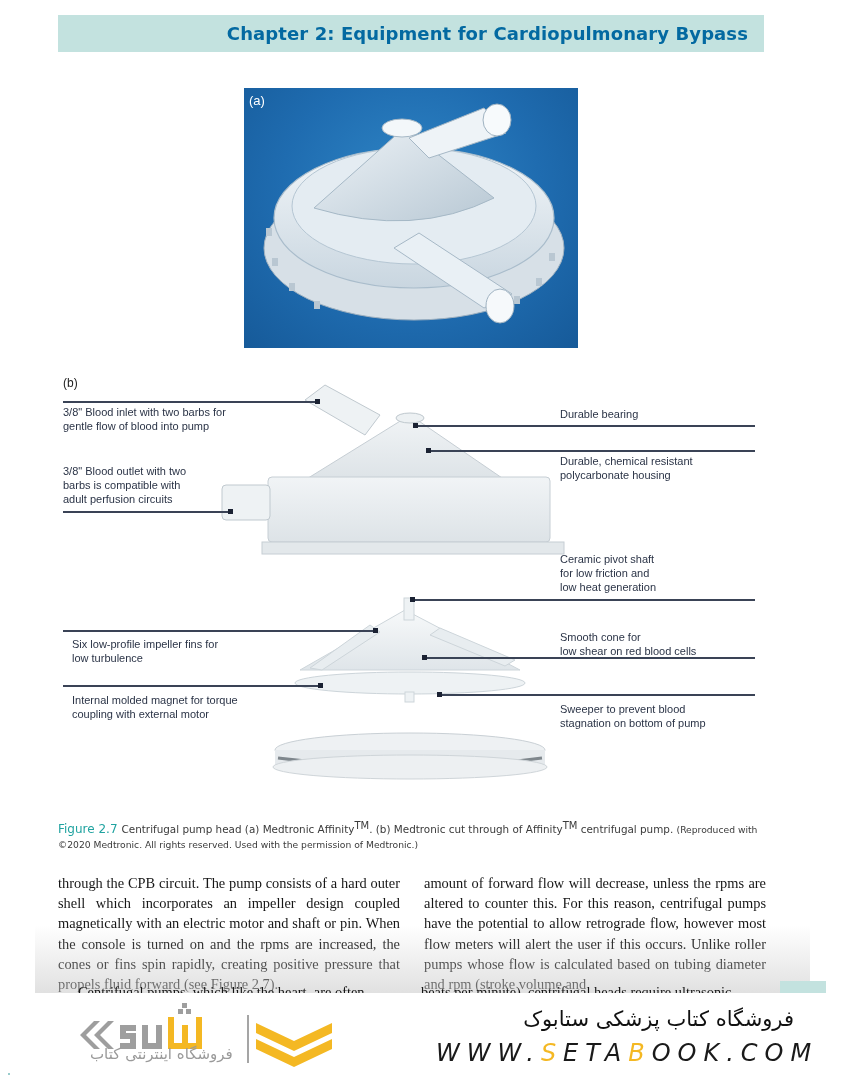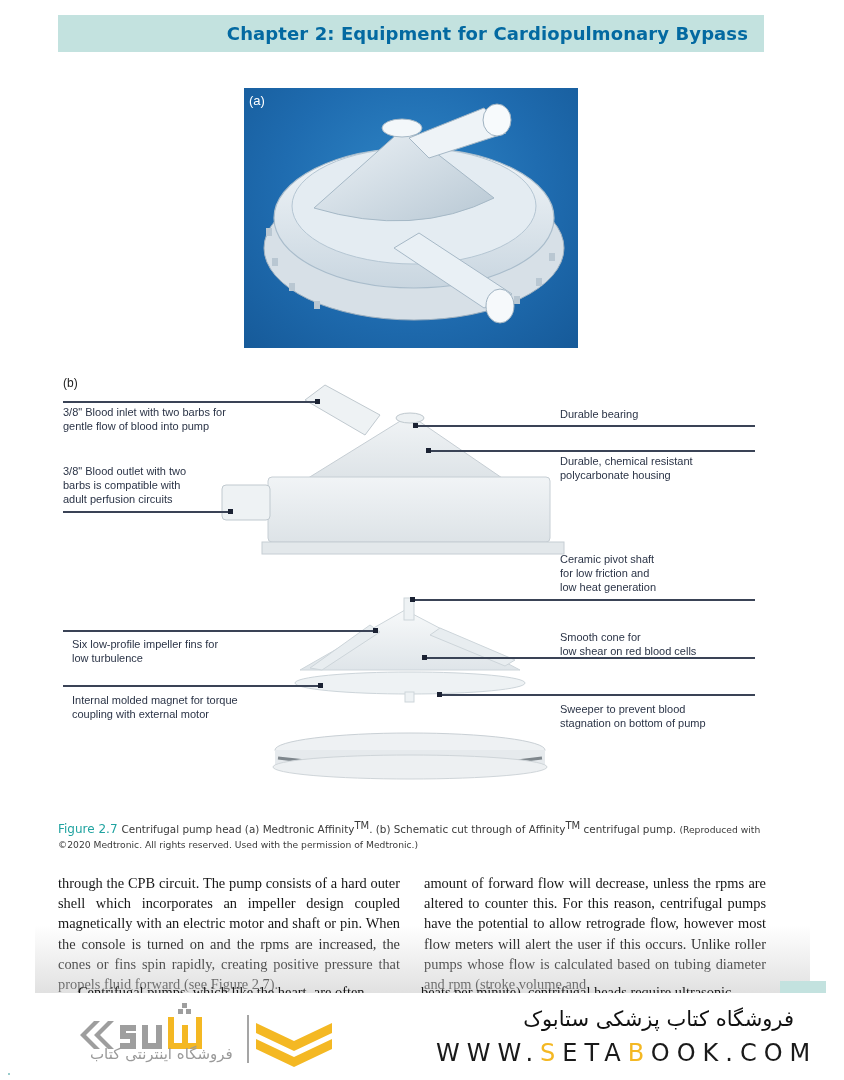--- a/index.html
+++ b/index.html
@@ -84,21 +84,21 @@
     position: absolute; left: 90px; top: 52px; font-family: "DejaVu Sans", sans-serif; font-size: 15px;
     color: #9a9a9a; direction: rtl;
   }
   .brand-divider { position: absolute; left: 247px; top: 22px; width: 2px; height: 48px; background: #a5a5a5; }
   .shop-title {
     position: absolute; right: 50px; top: 14px; font-family: "DejaVu Sans", sans-serif; font-size: 21px;
     color: #111; direction: rtl;
   }
   .shop-url {
     position: absolute; left: 436px; top: 46px; font-family: "DejaVu Sans", sans-serif; font-size: 24px;
-    letter-spacing: 7px; color: #1a1a1a; font-weight: normal;
+    letter-spacing: 7px; color: #1a1a1a; font-weight: normal; font-style: italic;
   }
   .shop-url .hl { color: #f4b823; }
   .page-corner-dot { position: absolute; left: 8px; top: 1073px; width: 2px; height: 2px; background: #9cc; }
 </style>
 </head>
 <body>
 
 <div class="running-header">
   <span>Chapter 2: Equipment for Cardiopulmonary Bypass</span>
 </div>
@@ -248,21 +248,21 @@
   <div class="leader" style="left:437px; top:324px; width:318px;">
     <span class="dot" style="left:0;"></span>
   </div>
   <div class="callout right" style="left:560px; top:332px; width:195px;">
     <div>Sweeper to prevent blood</div>
     <div>stagnation on bottom of pump</div>
   </div>
 </div>
 
 <div class="caption">
-  <span class="fig-num">Figure 2.7</span><span>Centrifugal pump head (a) Medtronic Affinity</span><sup>TM</sup><span>. (b) Schematic cut through of Affinity</span><sup>TM</sup><span> centrifugal pump.</span>
+  <span class="fig-num">Figure 2.7</span><span>Centrifugal pump head (a) Medtronic Affinity</span><sup>TM</sup><span>. (b) Medtronic cut through of Affinity</span><sup>TM</sup><span> centrifugal pump.</span>
   <span class="small">(Reproduced with ©2020 Medtronic. All rights reserved. Used with the permission of Medtronic.)</span>
 </div>
 
 <p class="body-col left">through the CPB circuit. The pump consists of a hard outer shell which incorporates an impeller design coupled magnetically with an electric motor and shaft or pin. When the console is turned on and the rpms are increased, the cones or fins spin rapidly, creating positive pressure that propels fluid forward (see Figure 2.7).</p>
 <p class="body-col right">amount of forward flow will decrease, unless the rpms are altered to counter this. For this reason, centrifugal pumps have the potential to allow retrograde flow, however most flow meters will alert the user if this occurs. Unlike roller pumps whose flow is calculated based on tubing diameter and rpm (stroke volume and</p>
 <div class="fade"></div>
 <div class="cut-line">
   <span style="position:absolute; left:20px;">Centrifugal pumps, which like the heart, are often</span>
   <span style="position:absolute; left:363px;text-align:right;">beats per minute), centrifugal heads require ultrasonic</span>
 </div>

